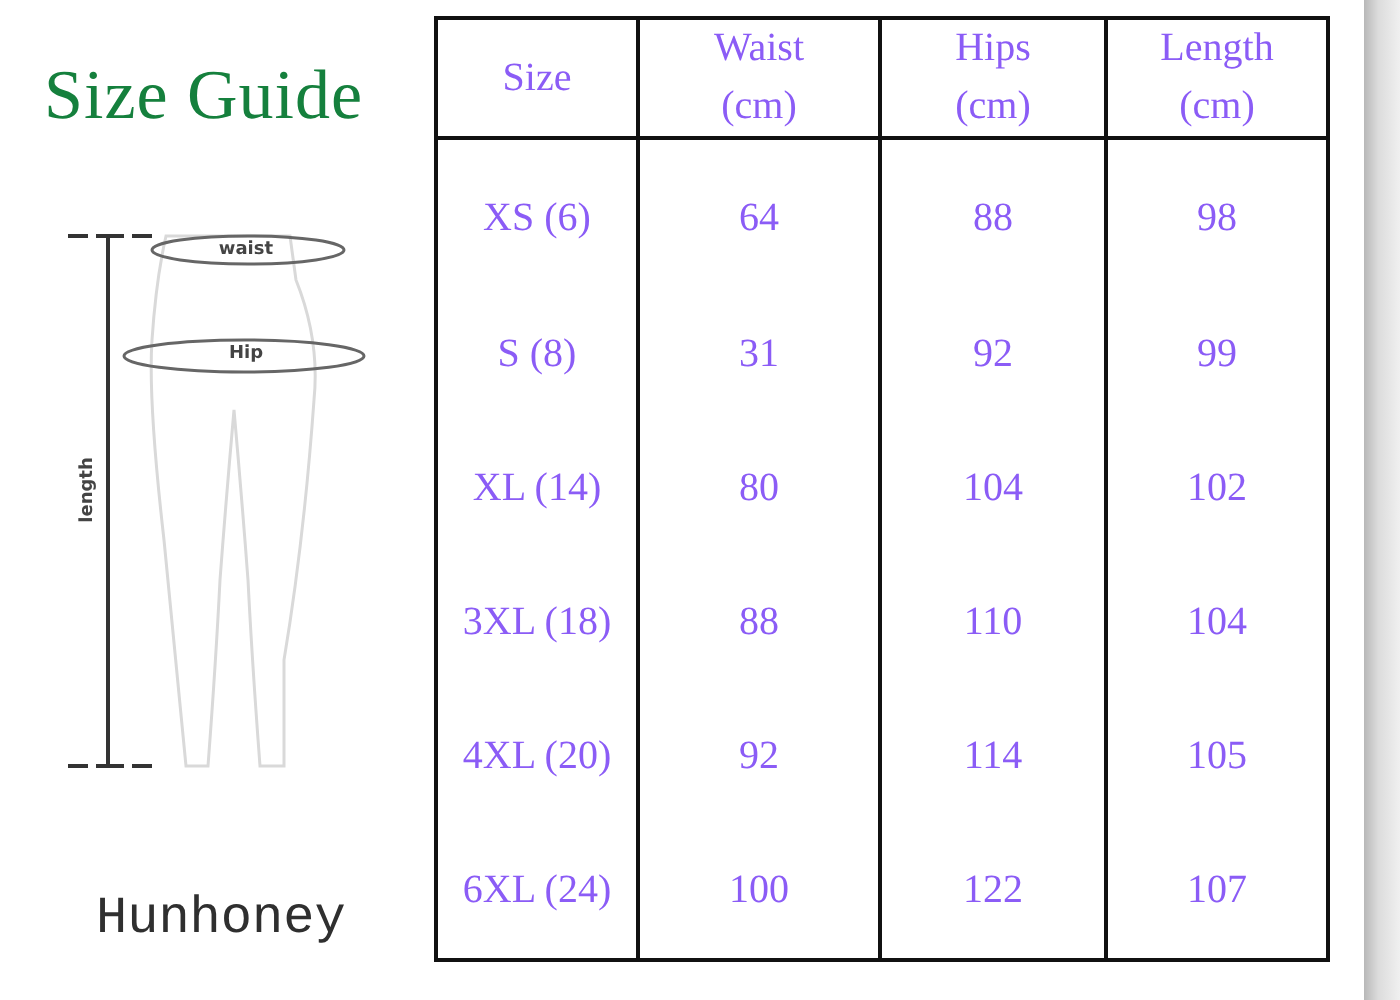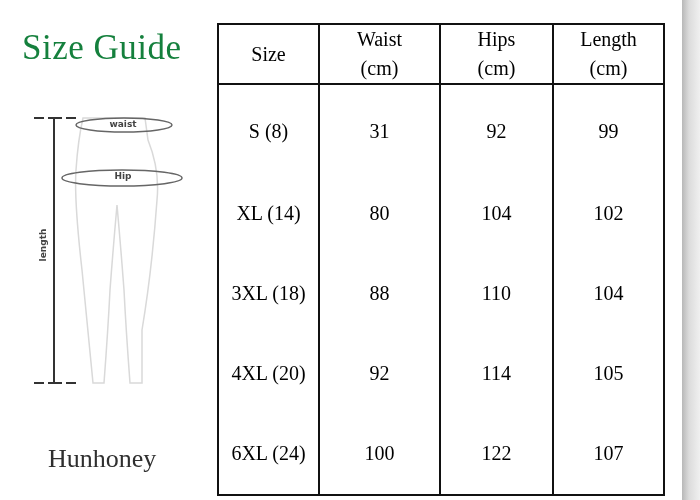--- a/index.html
+++ b/index.html
@@ -1,21 +1,21 @@
 <!DOCTYPE html>
 <html><head>
 <meta charset="utf-8">
 <style>
   html,body{margin:0;padding:0;}
   body{width:700px;height:500px;background:#ffffff;position:relative;overflow:hidden;font-family:"DejaVu Serif","Liberation Serif",serif;}
   .title{position:absolute;left:22px;top:28px;font-family:"Liberation Serif",serif;font-size:35px;color:#15803d;letter-spacing:0.5px;}
-  .brand{position:absolute;left:48px;top:444px;font-family:Liberation Serif, serif;font-size:26px;color:#2f2f2f;}
+  .brand{position:absolute;left:48px;top:444px;font-family:Liberation Mono, monospace;font-size:26px;color:#2f2f2f;}
   .diagram{position:absolute;left:20px;top:100px;width:180px;height:300px;}
   .shadow{position:absolute;left:682px;top:0;width:18px;height:500px;background:linear-gradient(to right,#b8b8b8,#dcdcdc 40%,#f0f0f0);}
-  table.size{position:absolute;left:217px;top:23px;width:448px;height:473px;border-collapse:collapse;border:2px solid #111;font-family:"Liberation Serif",serif;color:#000000;}
+  table.size{position:absolute;left:217px;top:8px;width:448px;height:473px;border-collapse:collapse;border:2px solid #111;font-family:"Liberation Serif",serif;color:#8b5cf6;}
   table.size th{border:2px solid #111;font-weight:normal;font-size:20px;line-height:29px;height:55px;padding:0;text-align:center;}
   table.size td{border-left:2px solid #111;border-right:2px solid #111;font-size:20px;text-align:center;padding:0;height:40px;}
   table.size tbody tr:first-child td{padding-top:4px;}
   col.c1{width:101px;} col.c2{width:121px;} col.c3{width:113px;} col.c4{width:111px;}
 </style>
 </head>
 <body>
 
 <div class="title">Size Guide</div>
 
@@ -51,20 +51,26 @@
   <thead>
     <tr>
       <th><span>Size</span></th>
       <th><span>Waist</span><br><span>(cm)</span></th>
       <th><span>Hips</span><br><span>(cm)</span></th>
       <th><span>Length</span><br><span>(cm)</span></th>
     </tr>
   </thead>
   <tbody>
     <tr>
+        <td>XS (6)</td>
+        <td>64</td>
+        <td>88</td>
+        <td>98</td>
+      </tr>
+    <tr>
         <td>S (8)</td>
         <td>31</td>
         <td>92</td>
         <td>99</td>
       </tr>
     <tr>
         <td>XL (14)</td>
         <td>80</td>
         <td>104</td>
         <td>102</td>

